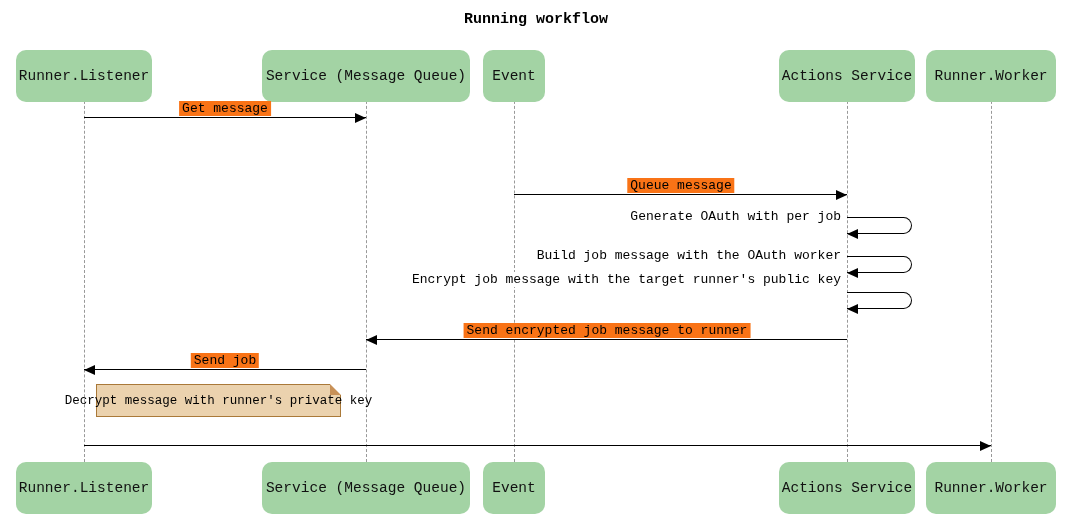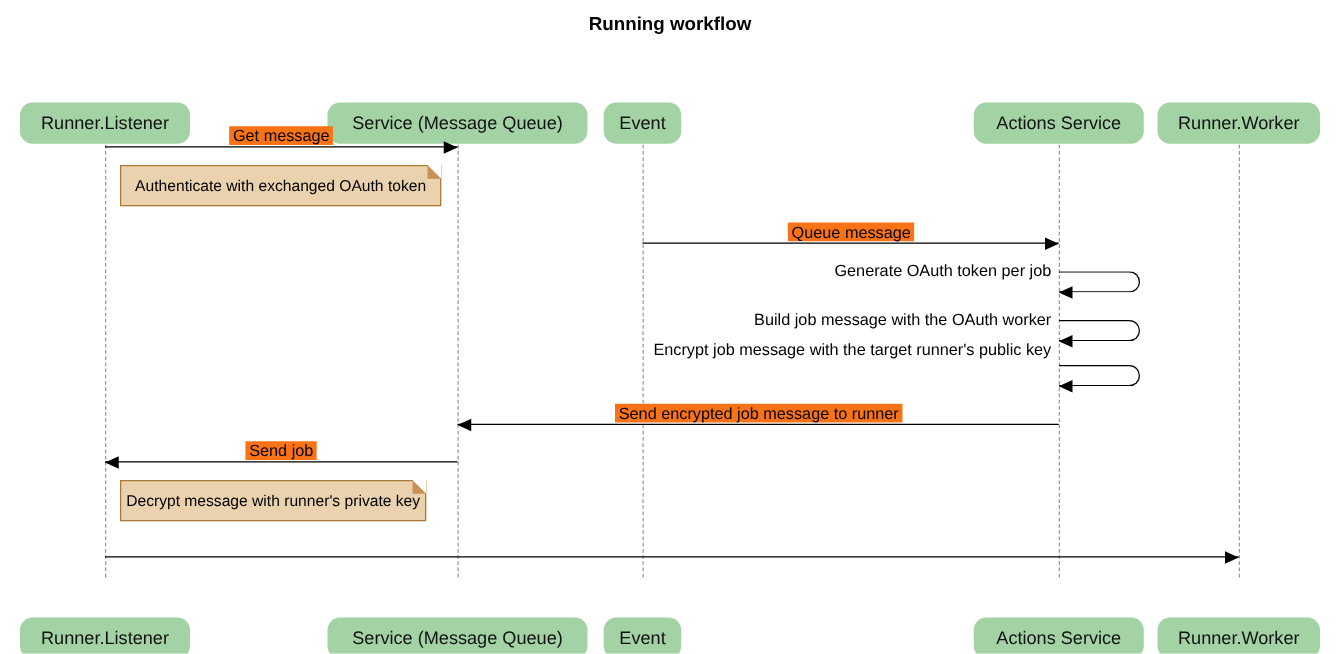--- a/index.html
+++ b/index.html
@@ -1,27 +1,27 @@
 <!DOCTYPE html>
 <html style="--participant-fill: #A3D3A4; --note-fill: #EBD2AE; --note-border: #AA7939; --lifeline: #999999; --arrow: #000000;"><head>
 <meta charset="utf-8">
 <style>
   html,body{margin:0;padding:0;background:#ffffff;}
   .diagram{
     position:relative;width:1072px;height:523px;background:#ffffff;
-    font-family:Liberation Sans, sans-serif;overflow:hidden;color:#000;
+    font-family:Liberation Mono, monospace;overflow:hidden;color:#000;
   }
   .title{
     position:absolute;top:11px;left:0;width:100%;text-align:center;
     font-size:15px;font-weight:bold;color:#000;
   }
   .pbox{
-    position:absolute;height:33px;background:var(--participant-fill,#A3D3A4);
+    position:absolute;height:52px;background:var(--participant-fill,#A3D3A4);
     border-radius:10px;display:flex;align-items:center;justify-content:center;
-    font-size:14.5px;color:#111;white-space:nowrap;margin-top:32px;
+    font-size:14.5px;color:#111;white-space:nowrap;
   }
   .lifeline{
     position:absolute;top:86px;height:376px;width:0;
     border-left:1px dashed var(--lifeline,#999999);
   }
   .arrow-line{
     position:absolute;height:0;border-top:1.5px solid var(--arrow,#000);
   }
   .head-right{
     position:absolute;width:0;height:0;
@@ -75,27 +75,26 @@
   <div class="pbox" style="left:16px;top:50px;width:136px">Runner.Listener</div>
   <div class="pbox" style="left:262px;top:50px;width:208px">Service (Message Queue)</div>
   <div class="pbox" style="left:483px;top:50px;width:62px">Event</div>
   <div class="pbox" style="left:779px;top:50px;width:136px">Actions Service</div>
   <div class="pbox" style="left:926px;top:50px;width:130px">Runner.Worker</div>
 
   <div class="msg-label" style="left:225px;top:101px">Get message</div>
   <div class="arrow-line" style="left:84px;top:117px;width:282px"></div>
   <div class="head-right" style="left:355px;top:113px"></div>
 
-  <div class="note" style="left:96px;top:132px;width:257px">Authenticate with exchanged OAuth token</div>
 
   <div class="msg-label" style="left:681px;top:178px">Queue message</div>
   <div class="arrow-line" style="left:514px;top:194px;width:333px"></div>
   <div class="head-right" style="left:836px;top:190px"></div>
 
-  <div class="self-label" style="right:229px;top:209px">Generate OAuth token per job</div>
+  <div class="self-label" style="right:229px;top:209px">Generate OAuth with per job</div>
   <div class="self-loop" style="left:847px;top:217px">
     <div class="head-left"></div>
   </div>
 
   <div class="self-label" style="right:229px;top:248px">Build job message with the OAuth worker</div>
   <div class="self-loop" style="left:847px;top:256px">
     <div class="head-left"></div>
   </div>
 
   <div class="self-label" style="right:229px;top:272px">Encrypt job message with the target runner's public key</div>

